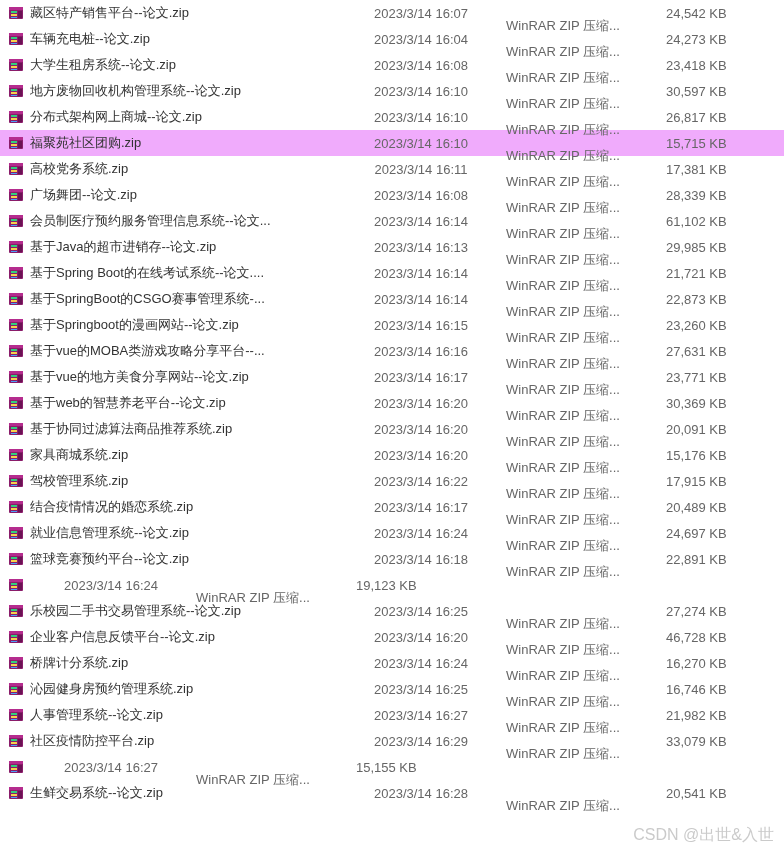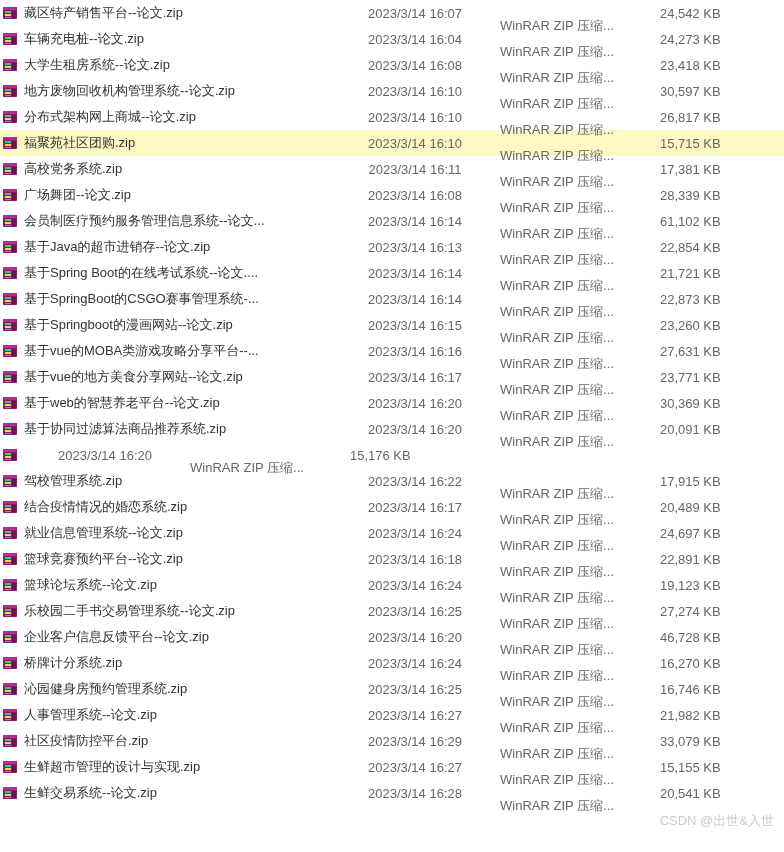--- a/index.html
+++ b/index.html
@@ -13,25 +13,26 @@
       overflow: hidden;
       position: relative;
     }
     .file-list {
       width: 100%;
     }
     .row {
       display: flex;
       align-items: center;
       height: 26px;
+      padding-left: 6px;
       white-space: nowrap;
       cursor: default;
     }
     .row.selected {
-      background: #fef9c3;
+      background: #f0abfc;
     }
     .icon-cell {
       width: 20px;
       display: flex;
       align-items: center;
       justify-content: center;
       flex-shrink: 0;
     }
     .col-name {
       width: 310px;
@@ -55,24 +56,24 @@
     }
     .col-size {
       width: 100px;
       color: #666;
       text-align: left;
       padding-right: 10px;
       flex-shrink: 0;
     }
     .watermark {
       position: absolute;
-      bottom: 22px;
+      bottom: 6px;
       right: 10px;
       color: rgba(180,180,180,0.7);
-      font-size: 13px;
+      font-size: 16px;
       pointer-events: none;
     }
     .zip-icon {
       width: 16px; height: 16px;
     }
   </style>
 </head>
 <body>
 
 <div class="file-list" id="list">
@@ -227,21 +228,21 @@
     <rect x="1" y="2" width="14" height="3" fill="#b52c8e"></rect>
     <rect x="3" y="6" width="6" height="2" fill="#31d07c"></rect>
     <rect x="3" y="9" width="6" height="2" fill="#f7d14a"></rect>
     <rect x="3" y="12" width="6" height="1" fill="#4aa0f7"></rect>
     <rect x="10" y="6" width="4" height="7" fill="#6b1254"></rect>
   </svg>
       </div>
       <div class="col-name">基于Java的超市进销存--论文.zip</div>
       <div class="col-date">2023/3/14 16:13</div>
       <div class="col-type">WinRAR ZIP 压缩...</div>
-      <div class="col-size">22,854 KB</div>
+      <div class="col-size">29,985 KB</div>
     </div>
     <div class="row">
       <div class="icon-cell">
         <svg class="zip-icon" viewBox="0 0 16 16">
     <rect x="1" y="2" width="14" height="12" rx="1" fill="#8a1d6a"></rect>
     <rect x="1" y="2" width="14" height="3" fill="#b52c8e"></rect>
     <rect x="3" y="6" width="6" height="2" fill="#31d07c"></rect>
     <rect x="3" y="9" width="6" height="2" fill="#f7d14a"></rect>
     <rect x="3" y="12" width="6" height="1" fill="#4aa0f7"></rect>
     <rect x="10" y="6" width="4" height="7" fill="#6b1254"></rect>
@@ -352,20 +353,21 @@
       <div class="icon-cell">
         <svg class="zip-icon" viewBox="0 0 16 16">
     <rect x="1" y="2" width="14" height="12" rx="1" fill="#8a1d6a"></rect>
     <rect x="1" y="2" width="14" height="3" fill="#b52c8e"></rect>
     <rect x="3" y="6" width="6" height="2" fill="#31d07c"></rect>
     <rect x="3" y="9" width="6" height="2" fill="#f7d14a"></rect>
     <rect x="3" y="12" width="6" height="1" fill="#4aa0f7"></rect>
     <rect x="10" y="6" width="4" height="7" fill="#6b1254"></rect>
   </svg>
       </div>
+      <div class="col-name">家具商城系统.zip</div>
       <div class="col-date">2023/3/14 16:20</div>
       <div class="col-type">WinRAR ZIP 压缩...</div>
       <div class="col-size">15,176 KB</div>
     </div>
     <div class="row">
       <div class="icon-cell">
         <svg class="zip-icon" viewBox="0 0 16 16">
     <rect x="1" y="2" width="14" height="12" rx="1" fill="#8a1d6a"></rect>
     <rect x="1" y="2" width="14" height="3" fill="#b52c8e"></rect>
     <rect x="3" y="6" width="6" height="2" fill="#31d07c"></rect>
@@ -431,21 +433,20 @@
       <div class="icon-cell">
         <svg class="zip-icon" viewBox="0 0 16 16">
     <rect x="1" y="2" width="14" height="12" rx="1" fill="#8a1d6a"></rect>
     <rect x="1" y="2" width="14" height="3" fill="#b52c8e"></rect>
     <rect x="3" y="6" width="6" height="2" fill="#31d07c"></rect>
     <rect x="3" y="9" width="6" height="2" fill="#f7d14a"></rect>
     <rect x="3" y="12" width="6" height="1" fill="#4aa0f7"></rect>
     <rect x="10" y="6" width="4" height="7" fill="#6b1254"></rect>
   </svg>
       </div>
-      <div class="col-name">篮球论坛系统--论文.zip</div>
       <div class="col-date">2023/3/14 16:24</div>
       <div class="col-type">WinRAR ZIP 压缩...</div>
       <div class="col-size">19,123 KB</div>
     </div>
     <div class="row">
       <div class="icon-cell">
         <svg class="zip-icon" viewBox="0 0 16 16">
     <rect x="1" y="2" width="14" height="12" rx="1" fill="#8a1d6a"></rect>
     <rect x="1" y="2" width="14" height="3" fill="#b52c8e"></rect>
     <rect x="3" y="6" width="6" height="2" fill="#31d07c"></rect>
@@ -543,21 +544,20 @@
       <div class="icon-cell">
         <svg class="zip-icon" viewBox="0 0 16 16">
     <rect x="1" y="2" width="14" height="12" rx="1" fill="#8a1d6a"></rect>
     <rect x="1" y="2" width="14" height="3" fill="#b52c8e"></rect>
     <rect x="3" y="6" width="6" height="2" fill="#31d07c"></rect>
     <rect x="3" y="9" width="6" height="2" fill="#f7d14a"></rect>
     <rect x="3" y="12" width="6" height="1" fill="#4aa0f7"></rect>
     <rect x="10" y="6" width="4" height="7" fill="#6b1254"></rect>
   </svg>
       </div>
-      <div class="col-name">生鲜超市管理的设计与实现.zip</div>
       <div class="col-date">2023/3/14 16:27</div>
       <div class="col-type">WinRAR ZIP 压缩...</div>
       <div class="col-size">15,155 KB</div>
     </div>
     <div class="row">
       <div class="icon-cell">
         <svg class="zip-icon" viewBox="0 0 16 16">
     <rect x="1" y="2" width="14" height="12" rx="1" fill="#8a1d6a"></rect>
     <rect x="1" y="2" width="14" height="3" fill="#b52c8e"></rect>
     <rect x="3" y="6" width="6" height="2" fill="#31d07c"></rect>

